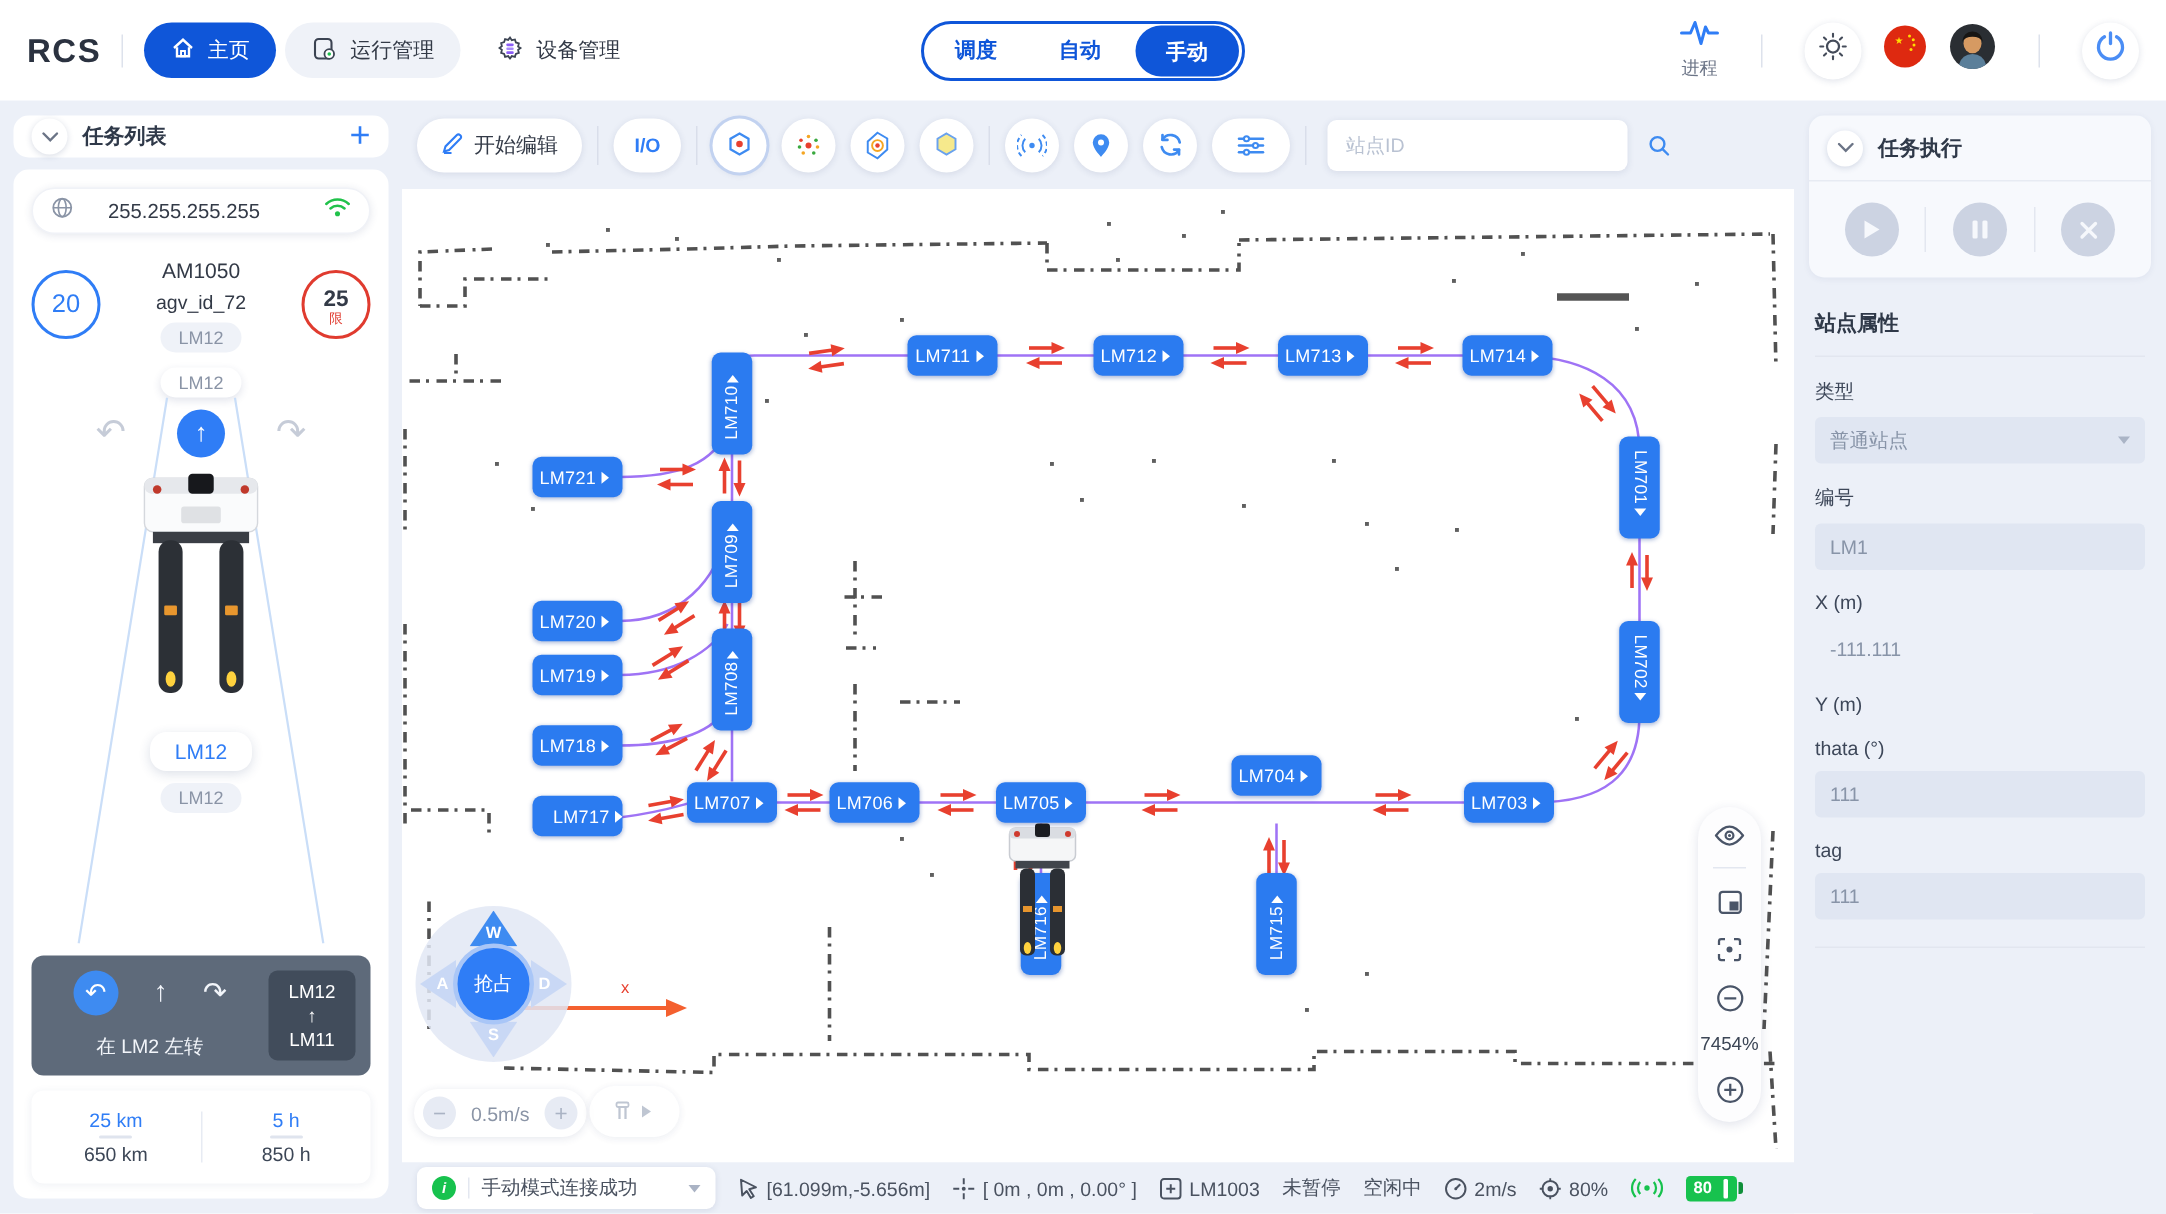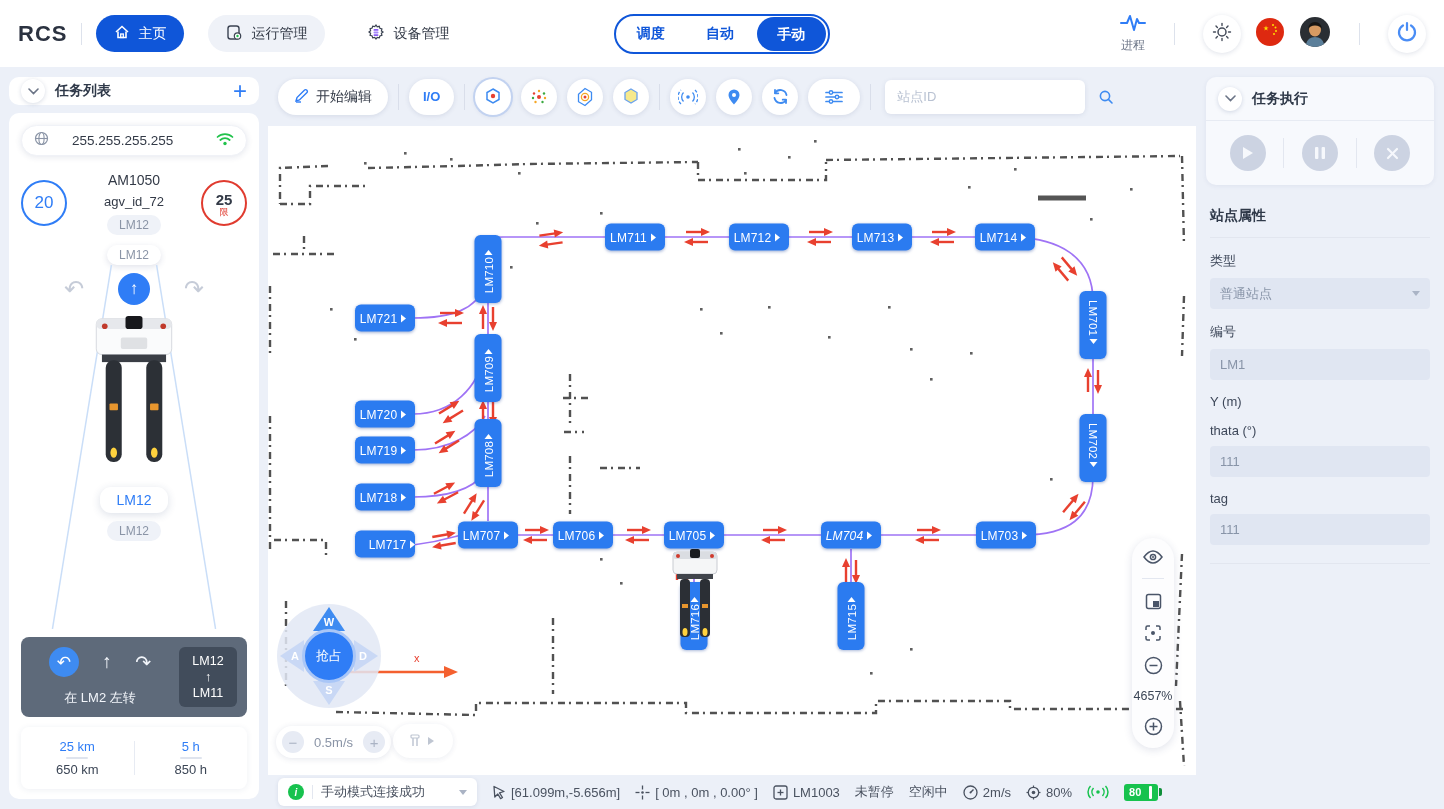--- a/index.html
+++ b/index.html
@@ -3,21 +3,21 @@
 <meta charset="utf-8">
 <style>
   * { margin:0; padding:0; box-sizing:border-box; }
   html,body { width:1444px; height:809px; overflow:hidden; }
   body { font-family:"Liberation Sans","DejaVu Sans",sans-serif; background:#ecf0f8; color:#333a47; }
 
   
   .topbar { height:67px; background:#fff; display:flex; align-items:center; padding:0 18px; position:relative; }
   .logo { font-size:22px; font-weight:bold; color:#2b3240; letter-spacing:1px; }
   .vdiv { width:1px; height:22px; background:#dde2ec; margin:0 14px; }
-  .nav { display:flex; align-items:center; gap:24px;justify-content:space-between; }
+  .nav { display:flex; align-items:center; gap:6px;justify-content:space-between; }
   .navpill { height:37px; border-radius:19px; display:flex; align-items:center; gap:8px; padding:0 18px; font-size:14px; cursor:pointer; }
   .navpill.active { background:#0f56d9; color:#fff; }
   .navpill.soft { background:#eff2f8; color:#333a47; }
   .navpill.plain { background:transparent; color:#333a47; }
   .toggle { position:absolute; left:50%; top:50%; transform:translate(-50%,-50%); width:216px; height:40px; border:2px solid #0f56d9; border-radius:20px; background:#fff; display:flex; align-items:center; }
   .toggle span { flex:1; text-align:center; font-size:14px; font-weight:bold; color:#0f56d9; cursor:pointer; }
   .toggle .sel { background:#0f56d9; color:#fff; height:34px; line-height:34px; border-radius:17px; margin:0 2px; }
   .tb-right { margin-left:auto; display:flex; align-items:center; gap:14px; }
   .proc { display:flex; flex-direction:column; align-items:center; gap:1px; cursor:pointer; }
   .proc small { font-size:12px; color:#6b7486; }
@@ -570,21 +570,21 @@
             <i></i>
           </div>
           <div class="station vb" style="left: 825px; top: 322px;">
             <span>LM702</span>
             <i></i>
           </div>
           <div class="station h" style="left: 738px; top: 409px;">
             <span>LM703</span>
             <i></i>
           </div>
-          <div class="station h" style="left: 583px; top: 409px; font-style: italic;">
+          <div class="station h" style="left: 583px; top: 391px;">
             <span>LM704</span>
             <i></i>
           </div>
           <div class="station h" style="left: 426px; top: 409px;">
             <span>LM705</span>
             <i></i>
           </div>
           <div class="station h" style="left: 315px; top: 409px;">
             <span>LM706</span>
             <i></i>
@@ -695,21 +695,21 @@
               </g>
               <circle cx="9" cy="9" r="2" fill="#4a5568"></circle>
             </svg>
           </span>
         <span class="zicon">
             <svg width="19" height="19" viewBox="0 0 19 19">
               <circle cx="9.5" cy="9.5" r="8" fill="none" stroke="#4a5568" stroke-width="1.5"></circle>
               <line x1="5.5" y1="9.5" x2="13.5" y2="9.5" stroke="#4a5568" stroke-width="1.5"></line>
             </svg>
           </span>
-        <span class="zoompct">4657%</span>
+        <span class="zoompct">7454%</span>
         <span class="zicon">
             <svg width="19" height="19" viewBox="0 0 19 19">
               <circle cx="9.5" cy="9.5" r="8" fill="none" stroke="#4a5568" stroke-width="1.5"></circle>
               <line x1="5.5" y1="9.5" x2="13.5" y2="9.5" stroke="#4a5568" stroke-width="1.5"></line>
               <line x1="9.5" y1="5.5" x2="9.5" y2="13.5" stroke="#4a5568" stroke-width="1.5"></line>
             </svg>
           </span>
       </div>
     </div>
 
@@ -832,20 +832,24 @@
       <div class="fctrl select">
         <span>普通站点</span>
         <span class="selcaret"></span>
       </div>
     </div>
     <div class="fgroup">
       <div class="flabel">编号</div>
       <div class="fctrl">LM1</div>
     </div>
     <div class="fgroup">
+      <div class="flabel">X (m)</div>
+      <div class="fctrl plain">-111.111</div>
+    </div>
+    <div class="fgroup">
       <div class="flabel">Y (m)</div>
     </div>
     <div class="fgroup">
       <div class="flabel">thata (°)</div>
       <div class="fctrl">111</div>
     </div>
     <div class="fgroup">
       <div class="flabel">tag</div>
       <div class="fctrl">111</div>
     </div>

